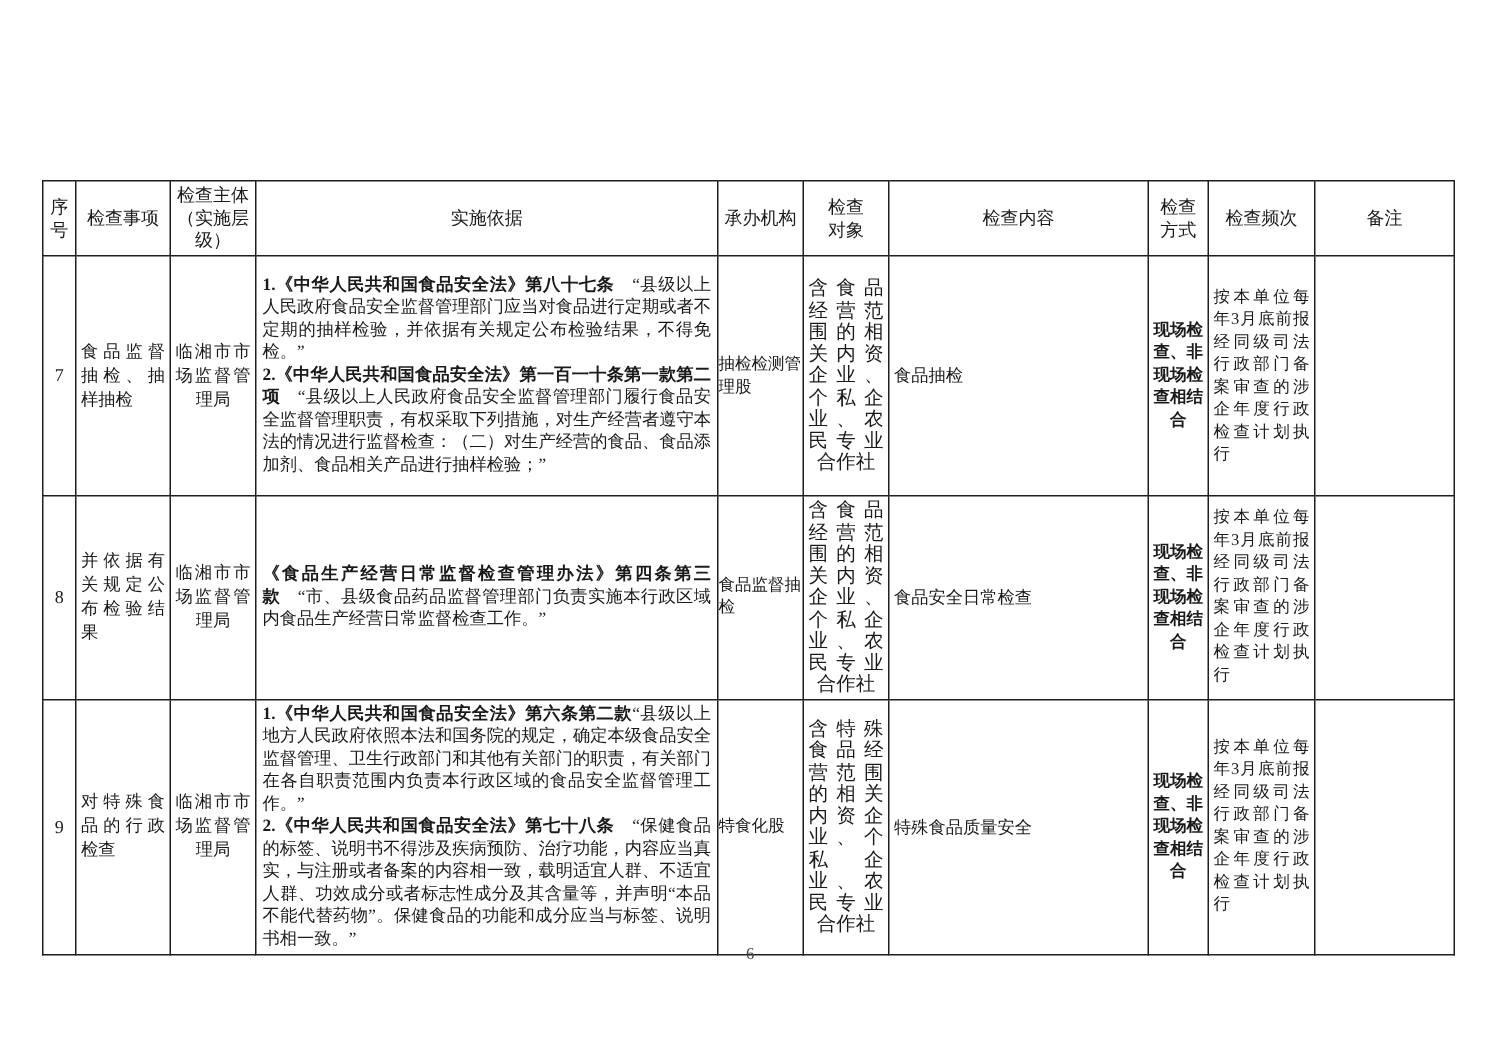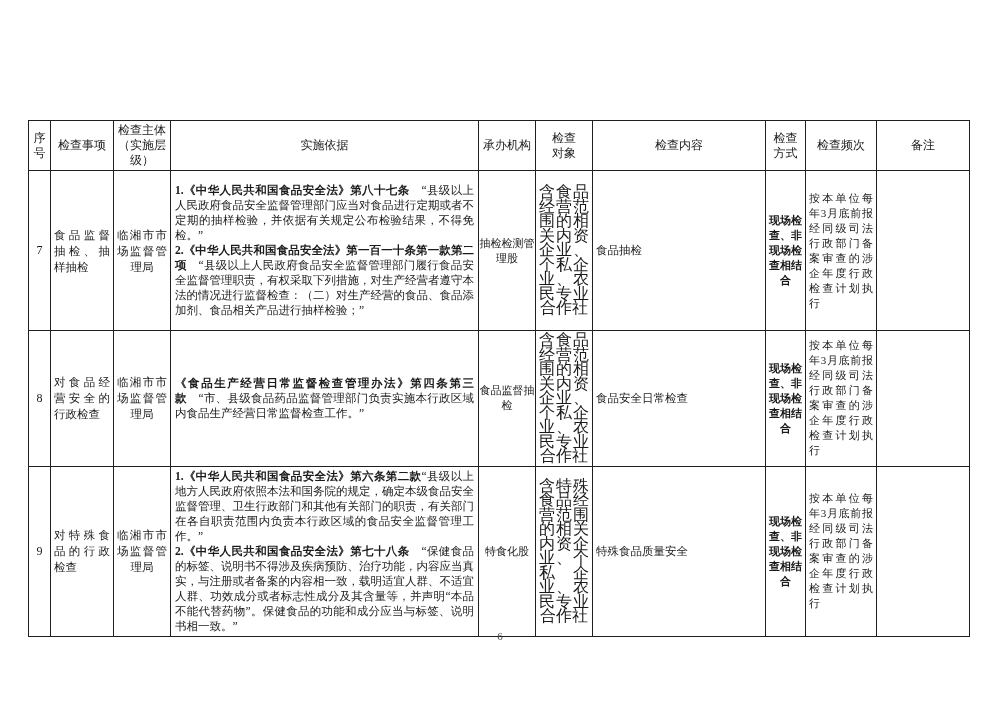--- a/index.html
+++ b/index.html
@@ -19,22 +19,22 @@
   th{font-size:12px;line-height:15px;text-align:center;white-space:pre-line;}
   tr.r-head{height:50px;}
   tr.r-7{height:160px;}
   tr.r-8{height:118px;}
   tr.r-9{height:168px;}
   .c-seq{text-align:center;font-size:12px;}
   .c-item{font-size:11.5px;line-height:16px;text-align:justify;text-align-last:left;}
   .c-subject{font-size:11.5px;line-height:16px;text-align:justify;text-align-last:center;}
   .c-basis{font-size:11.5px;line-height:15px;text-align:justify;white-space:pre-wrap;padding:2px 4px;}
   .c-basis b{font-weight:bold;}
-  .c-agency{font-size:11px;line-height:15px;text-align:center;padding:2px 0;}
-  .c-target{font-size:16px;line-height:14.5px;text-align:justify;text-align-last:center;padding:2px 3px;margin-left:36px;}
+  .c-agency{font-size:11px;line-height:15px;text-align:left;padding:2px 0;}
+  .c-target{font-size:13px;line-height:14.5px;text-align:justify;text-align-last:center;padding:2px 3px;margin-left:36px;}
   .c-content{font-size:11.5px;text-align:left;}
   .c-method{font-size:11px;line-height:15px;text-align:center;padding:2px 1px;font-weight:bold;}
   .c-freq{font-size:11px;line-height:15px;text-align:justify;text-align-last:left;padding:2px 3px;}
   .c-remark{font-size:11.5px;}
   .page-number{
     position:absolute;left:0;top:630px;width:100%;
     text-align:center;font-size:11px;color:#444;
   }
 </style>
 </head>
@@ -78,21 +78,21 @@
       <td class="c-agency">抽检检测管理股</td>
       <td class="c-target">含食品经营范围的相关内资企业、个私企业、农民专业合作社</td>
       <td class="c-content">食品抽检</td>
       <td class="c-method">现场检查、非现场检查相结合</td>
       <td class="c-freq">按本单位每年3月底前报经同级司法行政部门备案审查的涉企年度行政检查计划执行</td>
       <td class="c-remark"></td>
     </tr>
 
     <tr class="r-8">
       <td class="c-seq">8</td>
-      <td class="c-item">对食品经营安全的行政检查</td>
+      <td class="c-item">并依据有关规定公布检验结果</td>
       <td class="c-subject">临湘市市场监督管理局</td>
       <td class="c-basis"><b>《食品生产经营日常监督检查管理办法》第四条第三款</b><span>　“市、县级食品药品监督管理部门负责实施本行政区域内食品生产经营日常监督检查工作。”</span></td>
       <td class="c-agency">食品监督抽检</td>
       <td class="c-target">含食品经营范围的相关内资企业、个私企业、农民专业合作社</td>
       <td class="c-content">食品安全日常检查</td>
       <td class="c-method">现场检查、非现场检查相结合</td>
       <td class="c-freq">按本单位每年3月底前报经同级司法行政部门备案审查的涉企年度行政检查计划执行</td>
       <td class="c-remark"></td>
     </tr>
 

